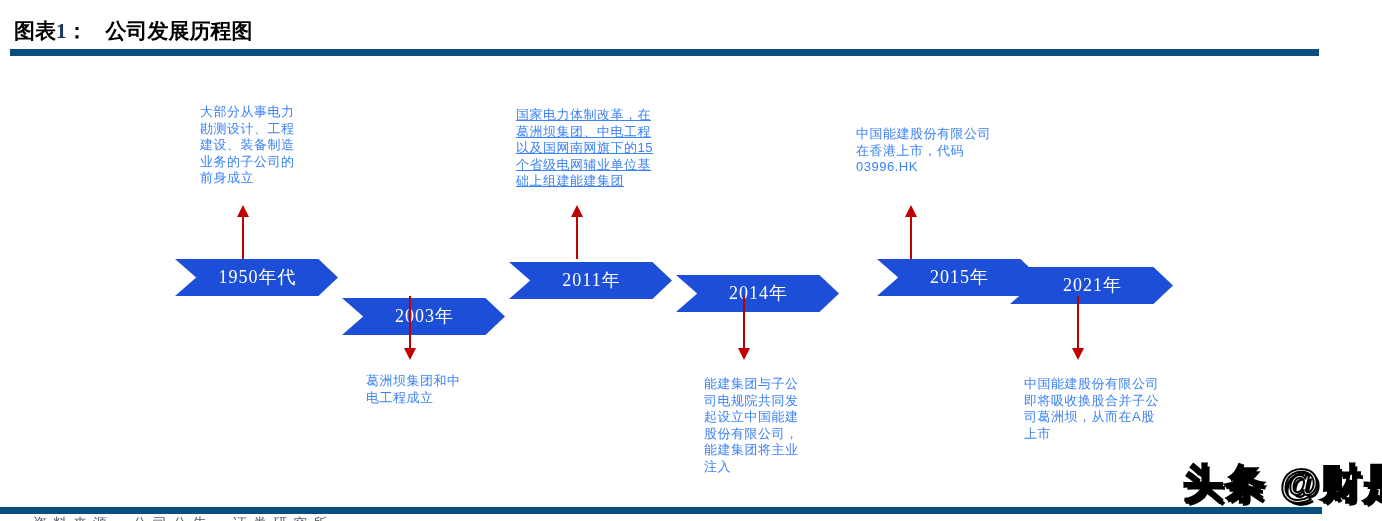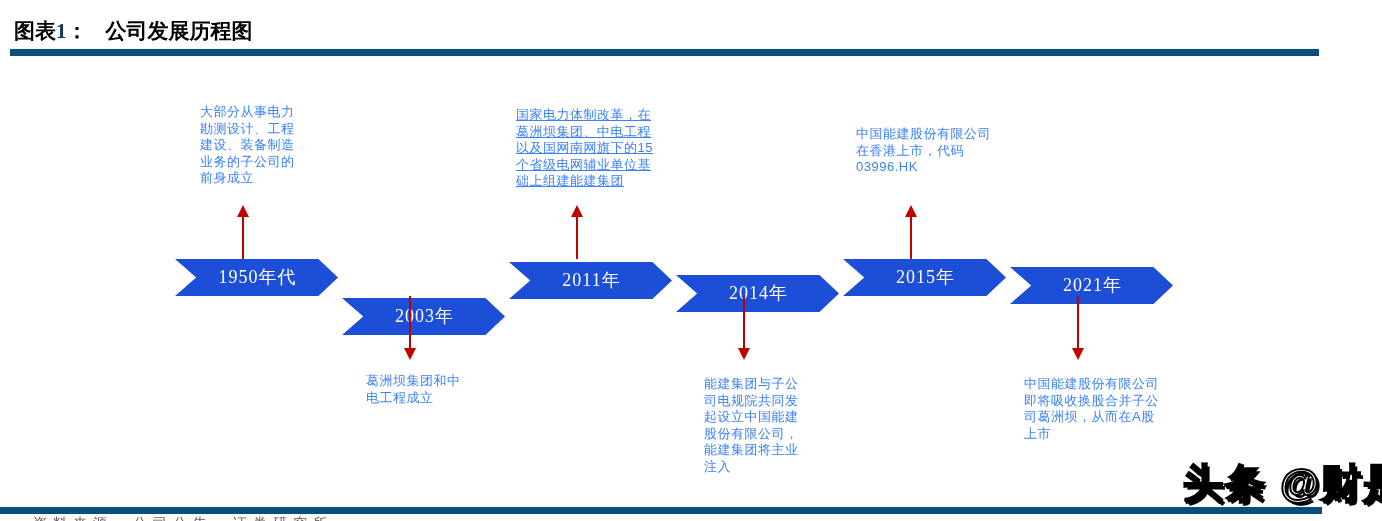--- a/index.html
+++ b/index.html
@@ -159,21 +159,21 @@
         <div class="arrow-line" style="left: 743px; top: 296px; height: 52px;"></div>
         <div class="arrow-head-down" style="left: 738px; top: 348px;"></div>
         <div class="note" style="left: 704px; top: 376px;">能建集团与子公
 司电规院共同发
 起设立中国能建
 股份有限公司，
 能建集团将主业
 注入</div>
       </div>
       <div>
-        <div class="chevron" style="left: 843px; top: 259px; width: 163px;">
+        <div class="chevron" style="left: 877px; top: 259px; width: 163px;">
           <span class="year-label">2015年</span>
         </div>
         <div class="arrow-line" style="left: 910px; top: 217px; height: 42px;"></div>
         <div class="arrow-head-up" style="left: 905px; top: 205px;"></div>
         <div class="note" style="left: 856px; top: 126px;">中国能建股份有限公司
 在香港上市，代码
 03996.HK</div>
       </div>
       <div>
         <div class="chevron" style="left: 1010px; top: 259px; width: 163px; margin-top: 8px;">

